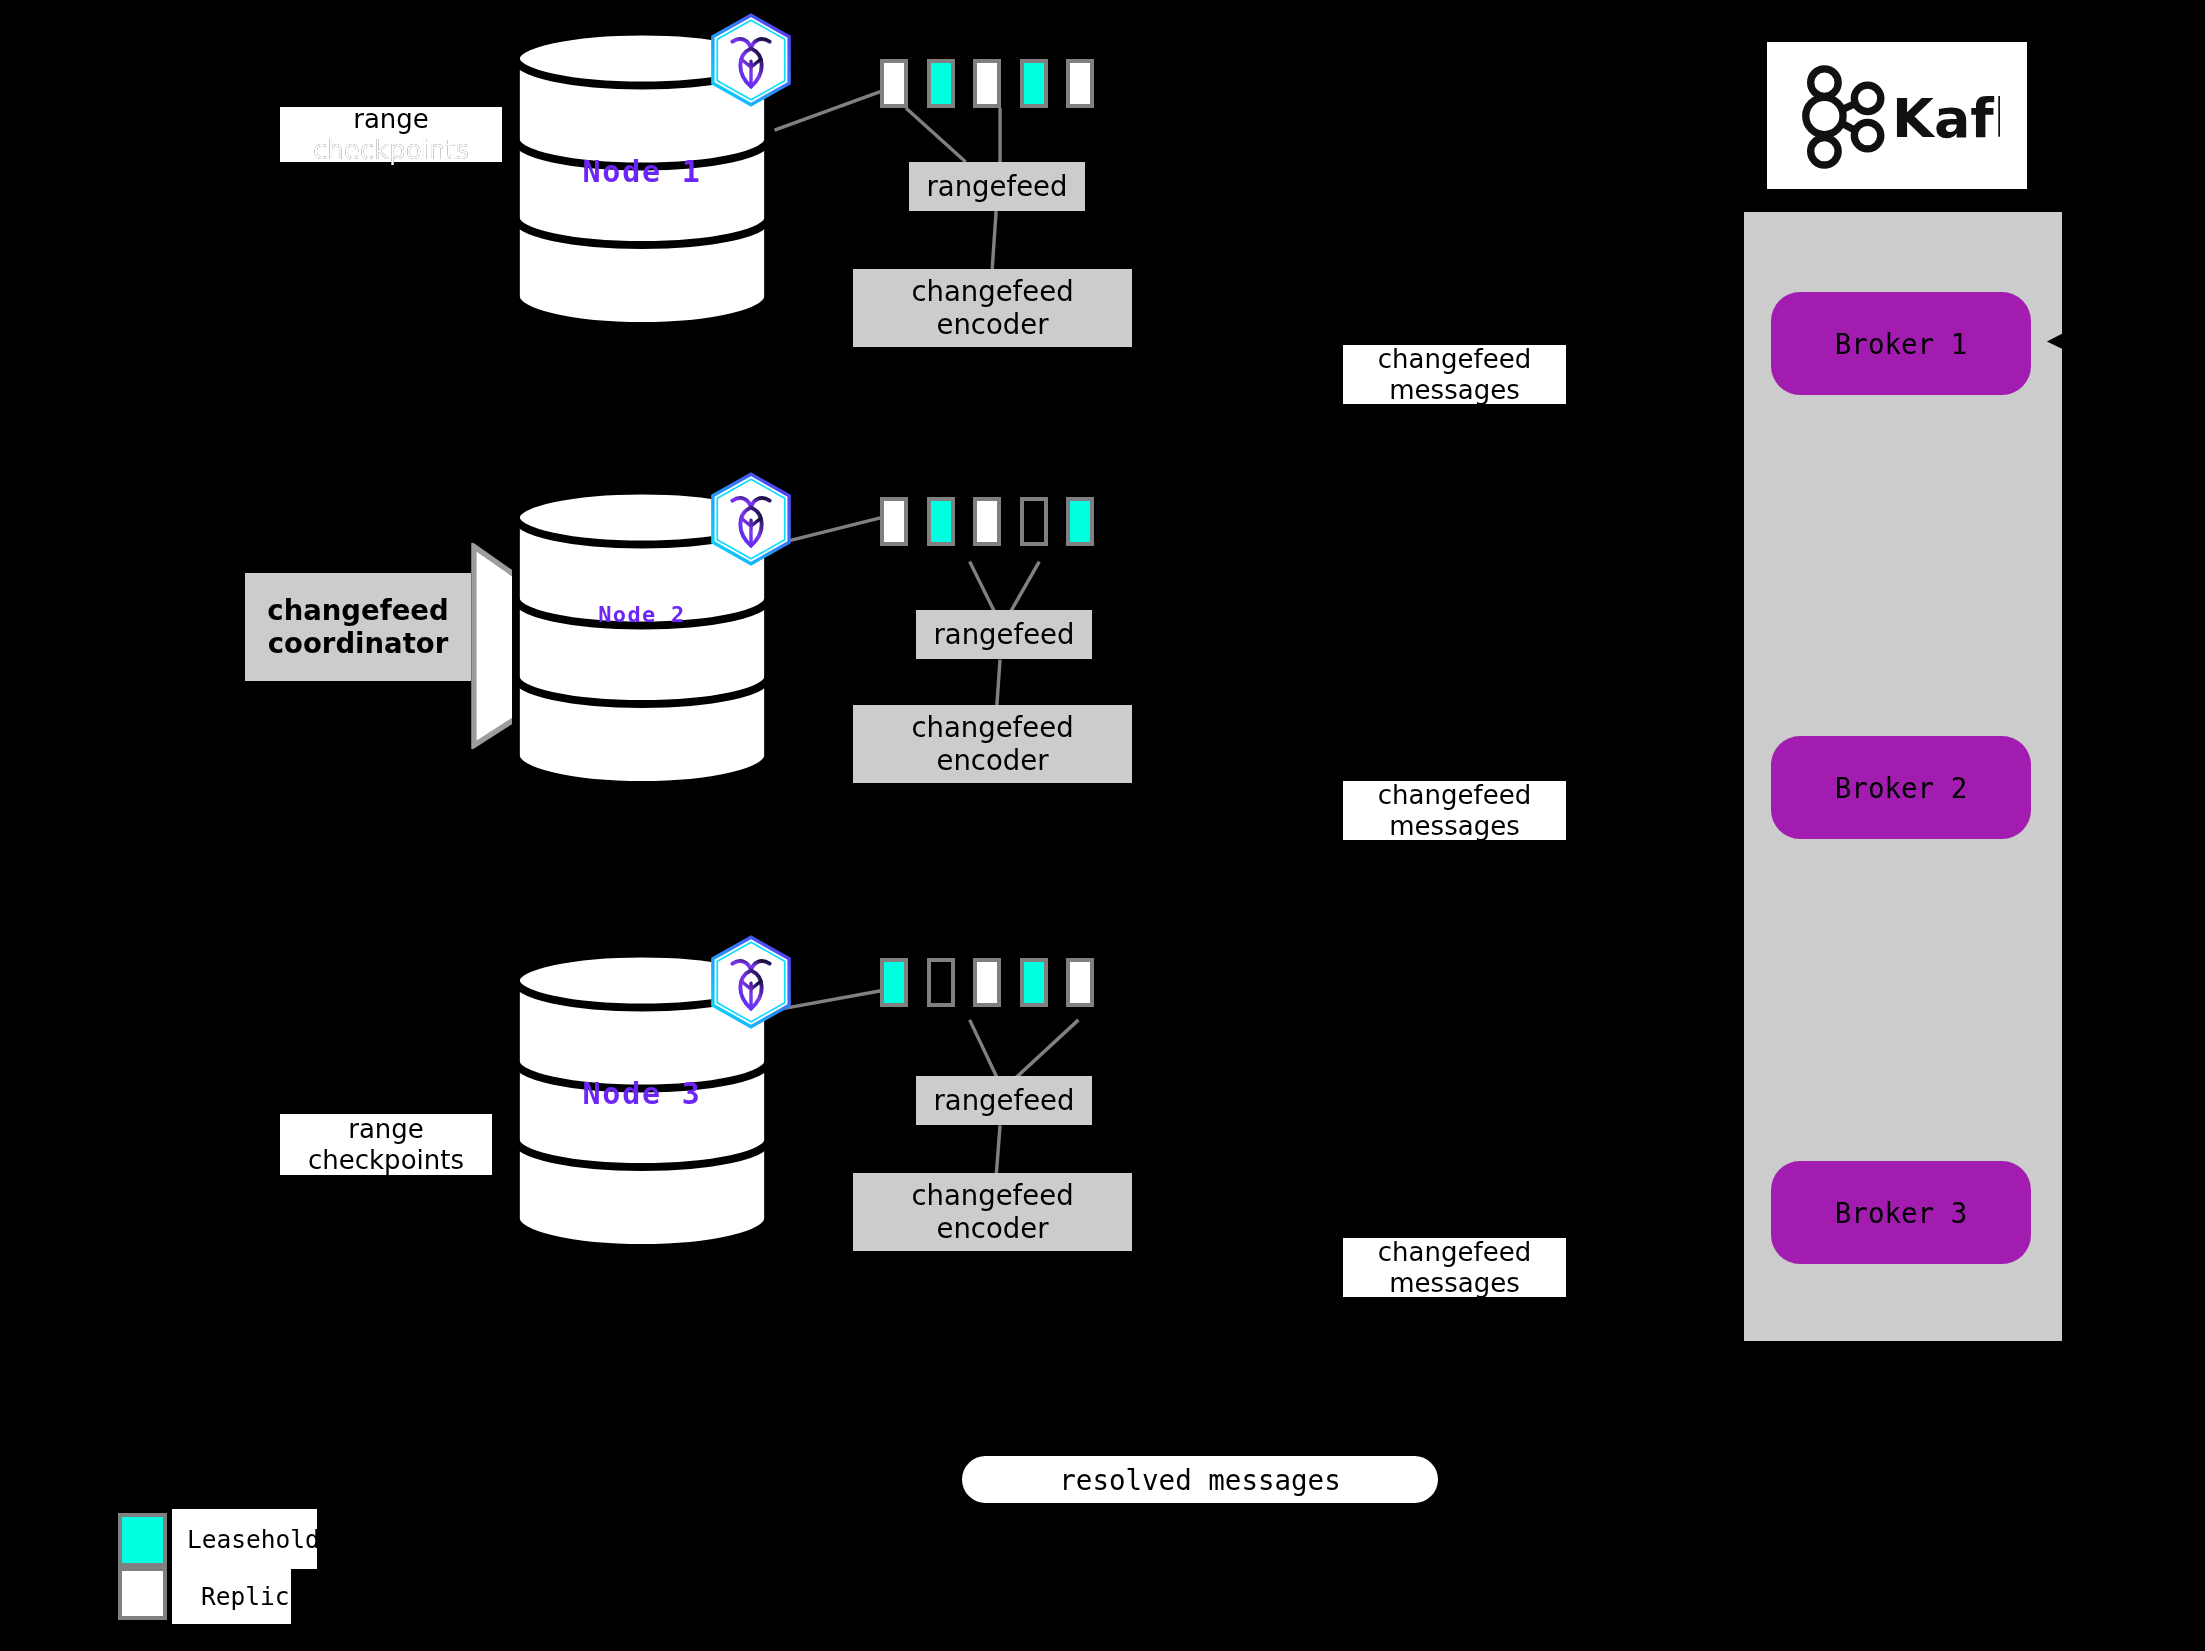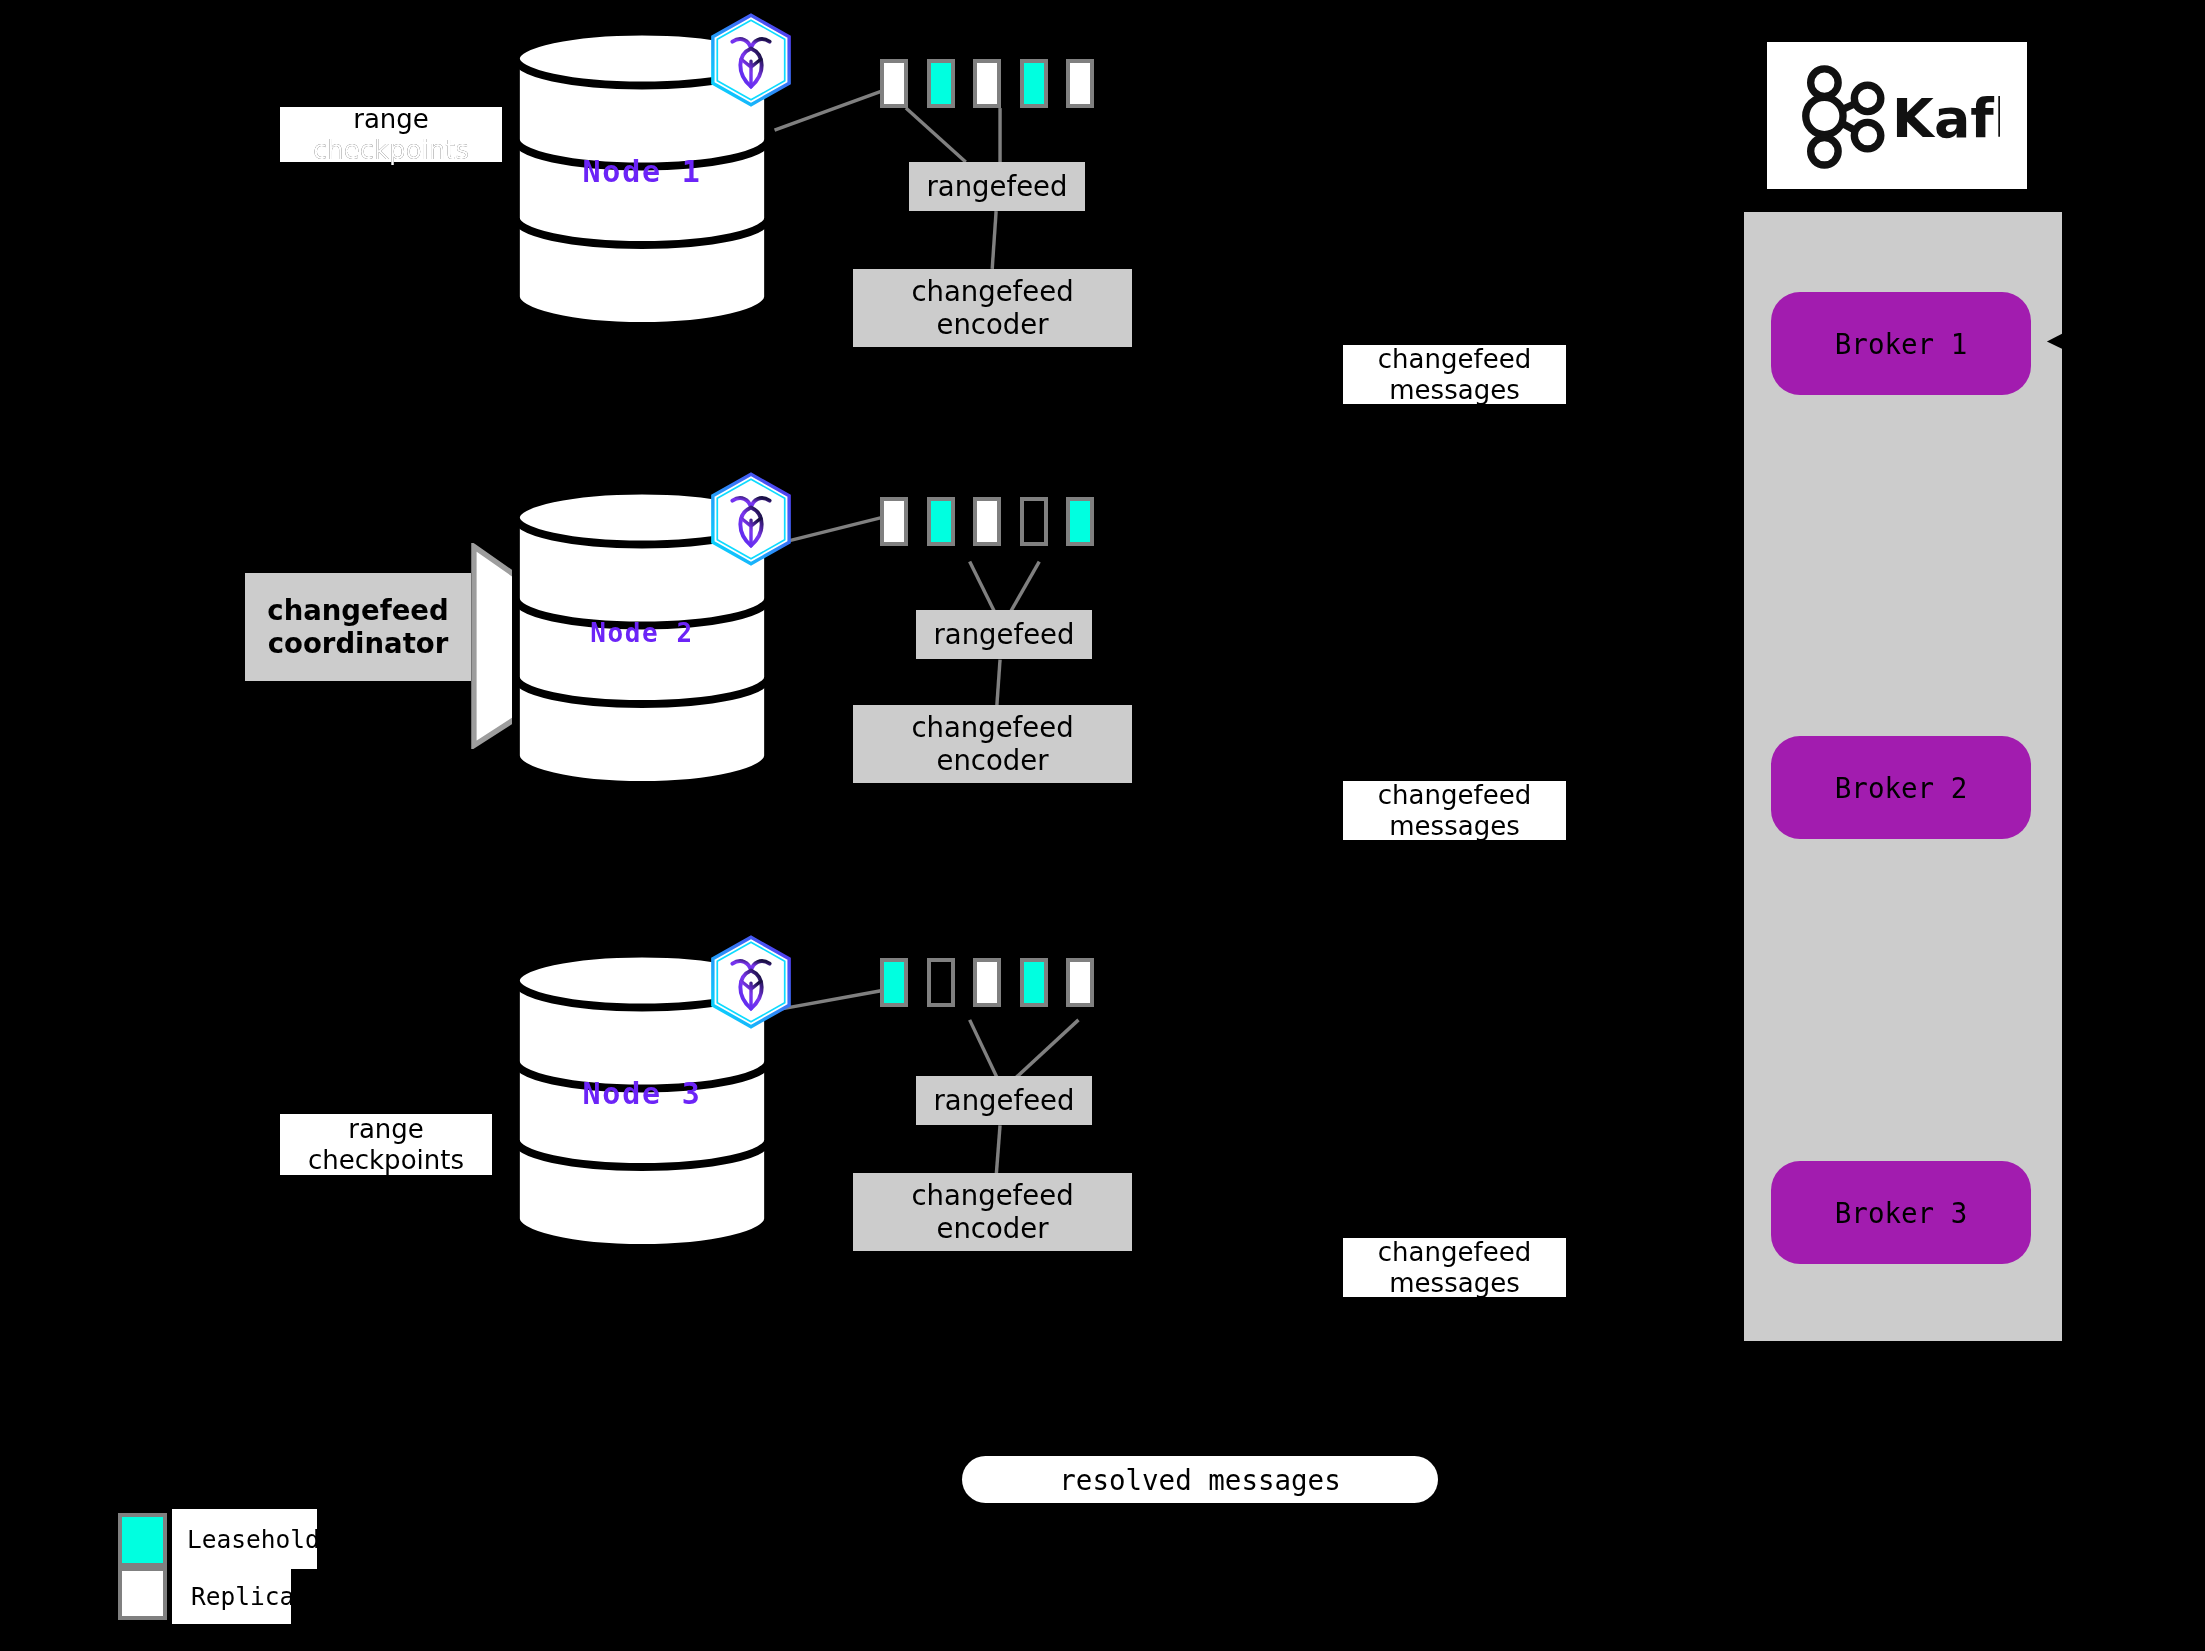--- a/index.html
+++ b/index.html
@@ -171,21 +171,21 @@
     <span>coordinator</span>
   </div>
 
   <div class="cyl" style="left:512px;top:488px;width:260px;height:297px;">
     <svg width="260" height="297" viewBox="0 0 530 605">
       <path d="M8 60 L8 545 A257 60 0 0 0 522 545 L522 60 Z" fill="#ffffff" stroke="#000" stroke-width="16"></path>
       <ellipse cx="265" cy="60" rx="257" ry="55" fill="#ffffff" stroke="#000" stroke-width="16"></ellipse>
       <path d="M8 225 A257 55 0 0 0 522 225" fill="none" stroke="#000" stroke-width="16"></path>
       <path d="M8 385 A257 55 0 0 0 522 385" fill="none" stroke="#000" stroke-width="16"></path>
     </svg>
-    <div class="cyl-label" style="top:130px;font-size:26px;">Node 2</div>
+    <div class="cyl-label" style="top:114px;font-size:22px;">Node 2</div>
   </div>
 
   <div class="abs" style="left:707px;top:471px;width:88px;height:96px;">
     <svg width="88" height="96" viewBox="0 0 180 195">
       <defs>
         <linearGradient id="hexg2" x1="0" y1="1" x2="1" y2="0">
           <stop offset="0%" stop-color="#00e5ff"></stop>
             <stop offset="100%" stop-color="#5b2bf0"></stop>
         </linearGradient>
         <linearGradient id="bugg2" x1="0.15" y1="1" x2="0.9" y2="0.1">
@@ -322,19 +322,19 @@
     <span>resolved messages</span>
   </div>
 
   <div class="abs" style="left:118px;top:1513px;width:294px;height:118px;">
     <div class="legend-sw leaseholder abs" style="left:0px;top:0px;width:49px;height:54px;background:#00ffe0;"></div>
     <div class="legend-label abs" style="left:54px;top:-3.9px;width:145px;height:60px;font-size:24.5px;padding-left:15px;">
       <span>Leaseholder</span>
     </div>
 
     <div class="legend-sw replica abs" style="left:0px;top:54px;width:49px;height:53px;background:#ffffff;"></div>
-    <div class="legend-label abs" style="left:54px;top:56px;width:119px;height:55px;font-size:24.5px;padding-left:19px;">
+    <div class="legend-label abs" style="left:54px;top:56px;width:119px;height:55px;font-size:24.5px;padding-left:29px;">
       <span>Replica</span>
     </div>
   </div>
 
 </div>
 
 
 </body></html>

